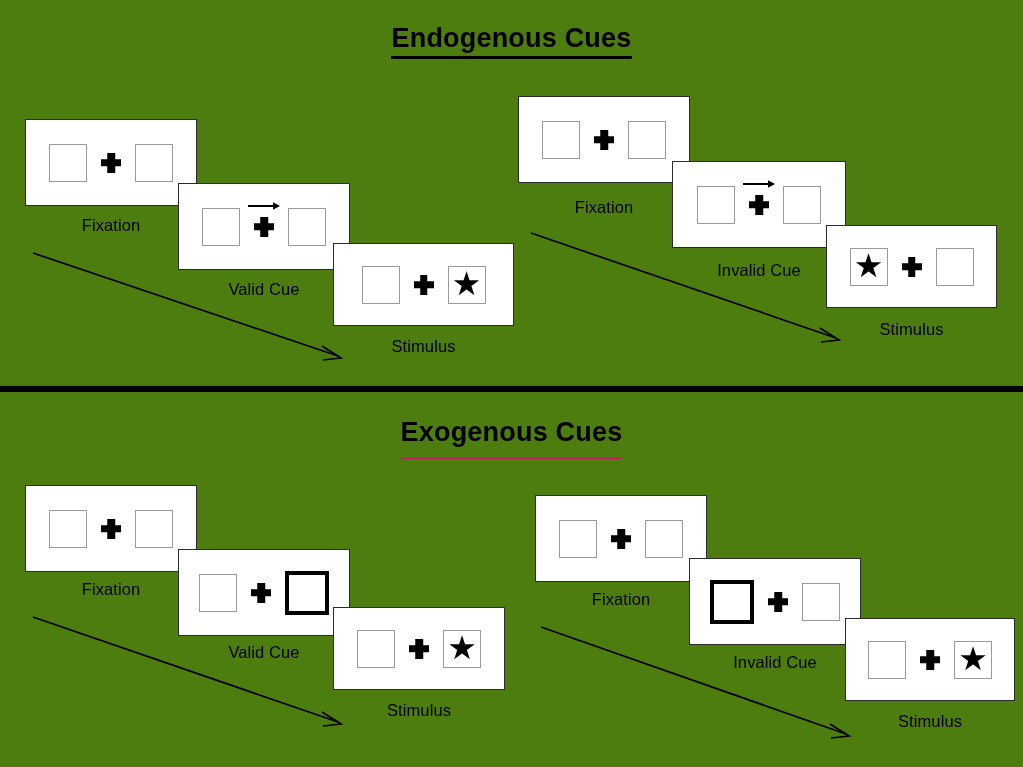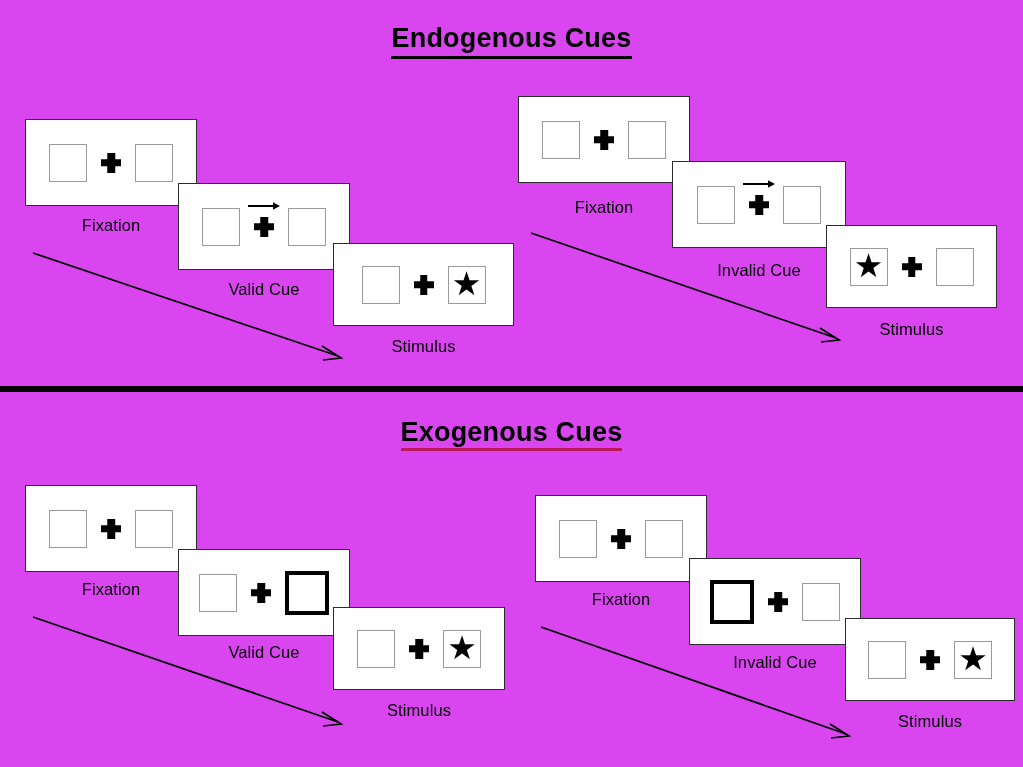--- a/index.html
+++ b/index.html
@@ -8,21 +8,21 @@
     background: #ffffff;
   }
   body {
     font-family: "Liberation Sans", sans-serif;
     color: #000000;
   }
   #page {
     position: relative;
     width: 1023px;
     height: 767px;
-    background: #d946ef;
+    background: #4d7c0f;
     overflow: hidden;
   }
 
   
   .section-title {
     position: absolute;
     font-size: 27px;
     font-weight: bold;
     letter-spacing: 0.2px;
     text-align: center;
@@ -241,21 +241,21 @@
   <div class="caption" style="left:826px; top:320px; width:171px;">Stimulus</div>
 
   <svg class="flow-arrow" style="left:528px; top:228px; width:320px; height:120px;" viewBox="0 0 320 120">
     <line x1="3" y1="5" x2="308" y2="110" stroke="#000" stroke-width="1.7"></line>
     <polyline points="292,100 311,112 293,114" fill="none" stroke="#000" stroke-width="1.7"></polyline>
   </svg>
 
   <div class="divider" style="top:386px;"></div>
 
   <div class="section-title" style="left:0; top:418px; width:1023px; border-bottom:none;">
-    <span style="display:inline-block; border-bottom:3px solid #be185d; padding-bottom:0;">Exogenous Cues</span>
+    <span style="display:inline-block; border-bottom:1px solid #be185d; padding-bottom:10px;">Exogenous Cues</span>
   </div>
 
   <div class="panel" style="left:25px; top:485px; width:172px; height:87px;">
     <div class="panel-inner">
       <div class="row">
         <div class="sq"></div>
         <div class="cross"></div>
         <div class="sq"></div>
       </div>
     </div>

